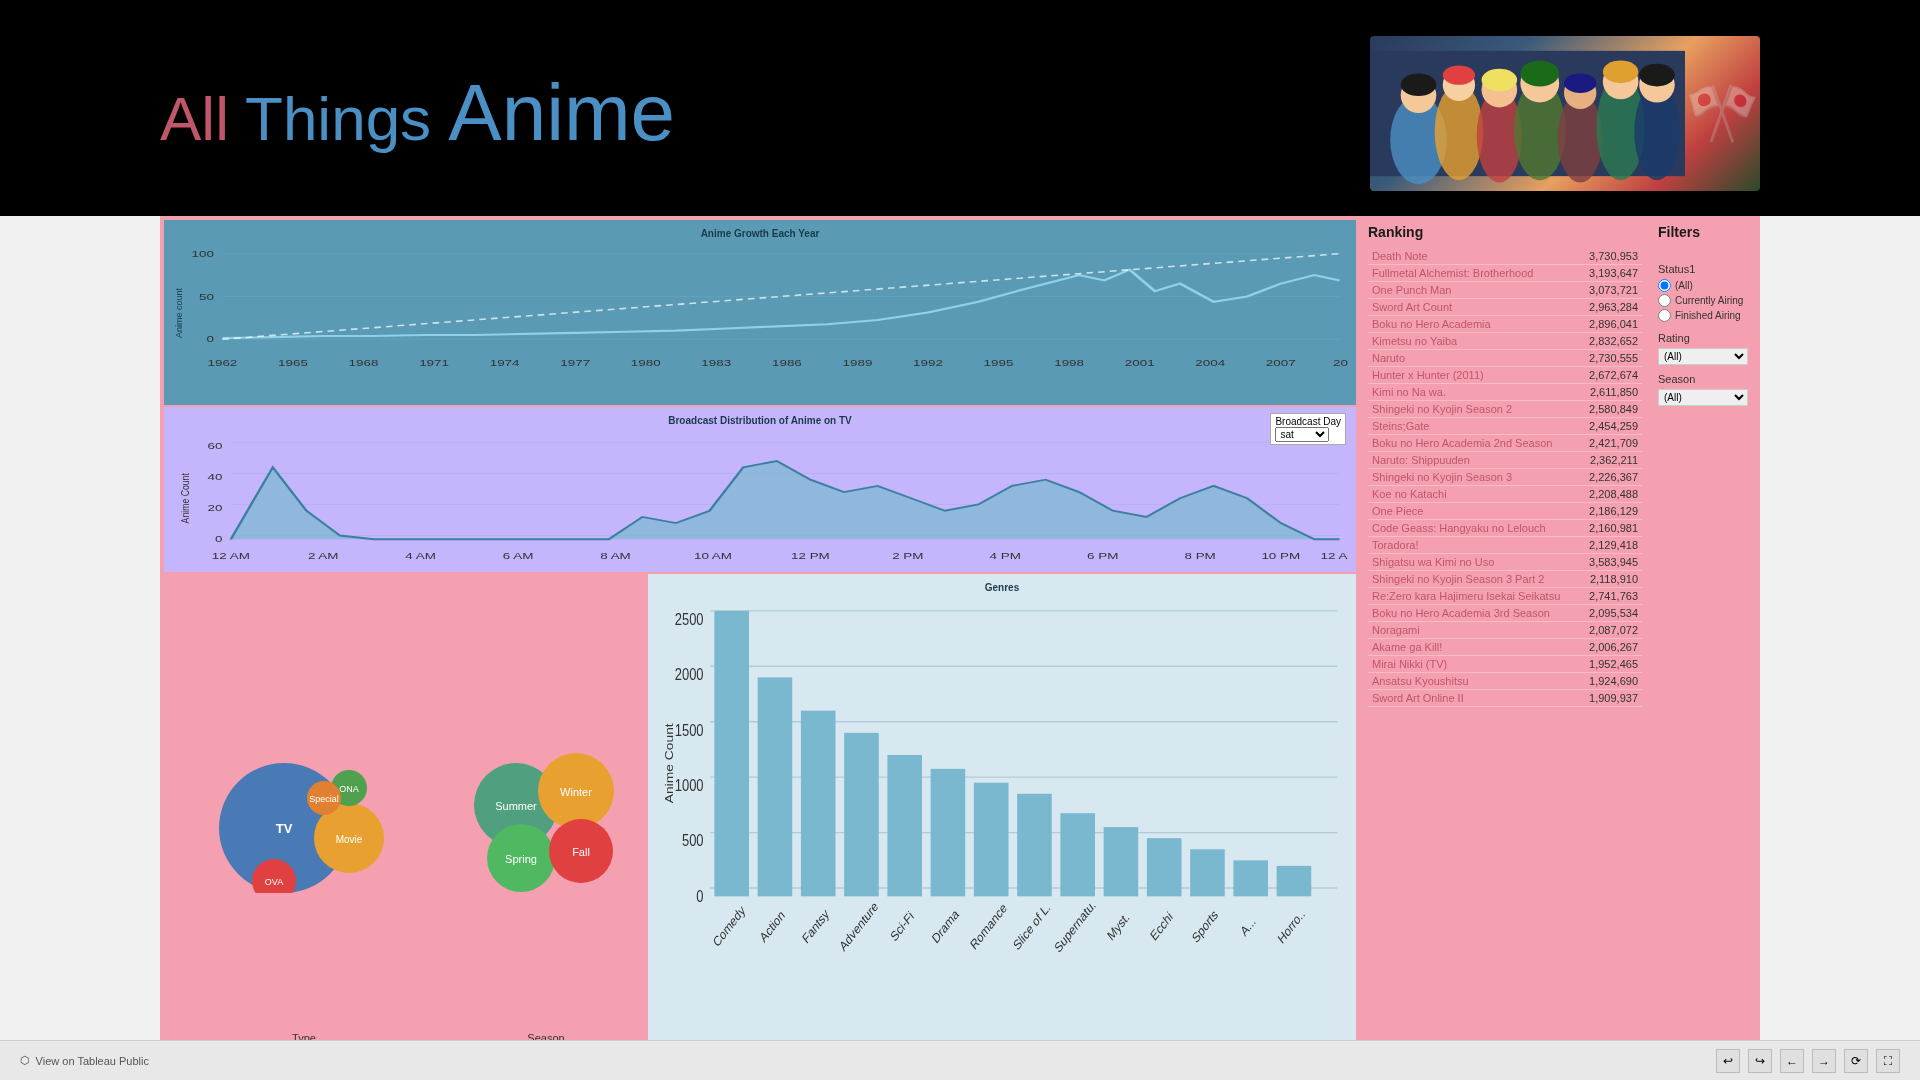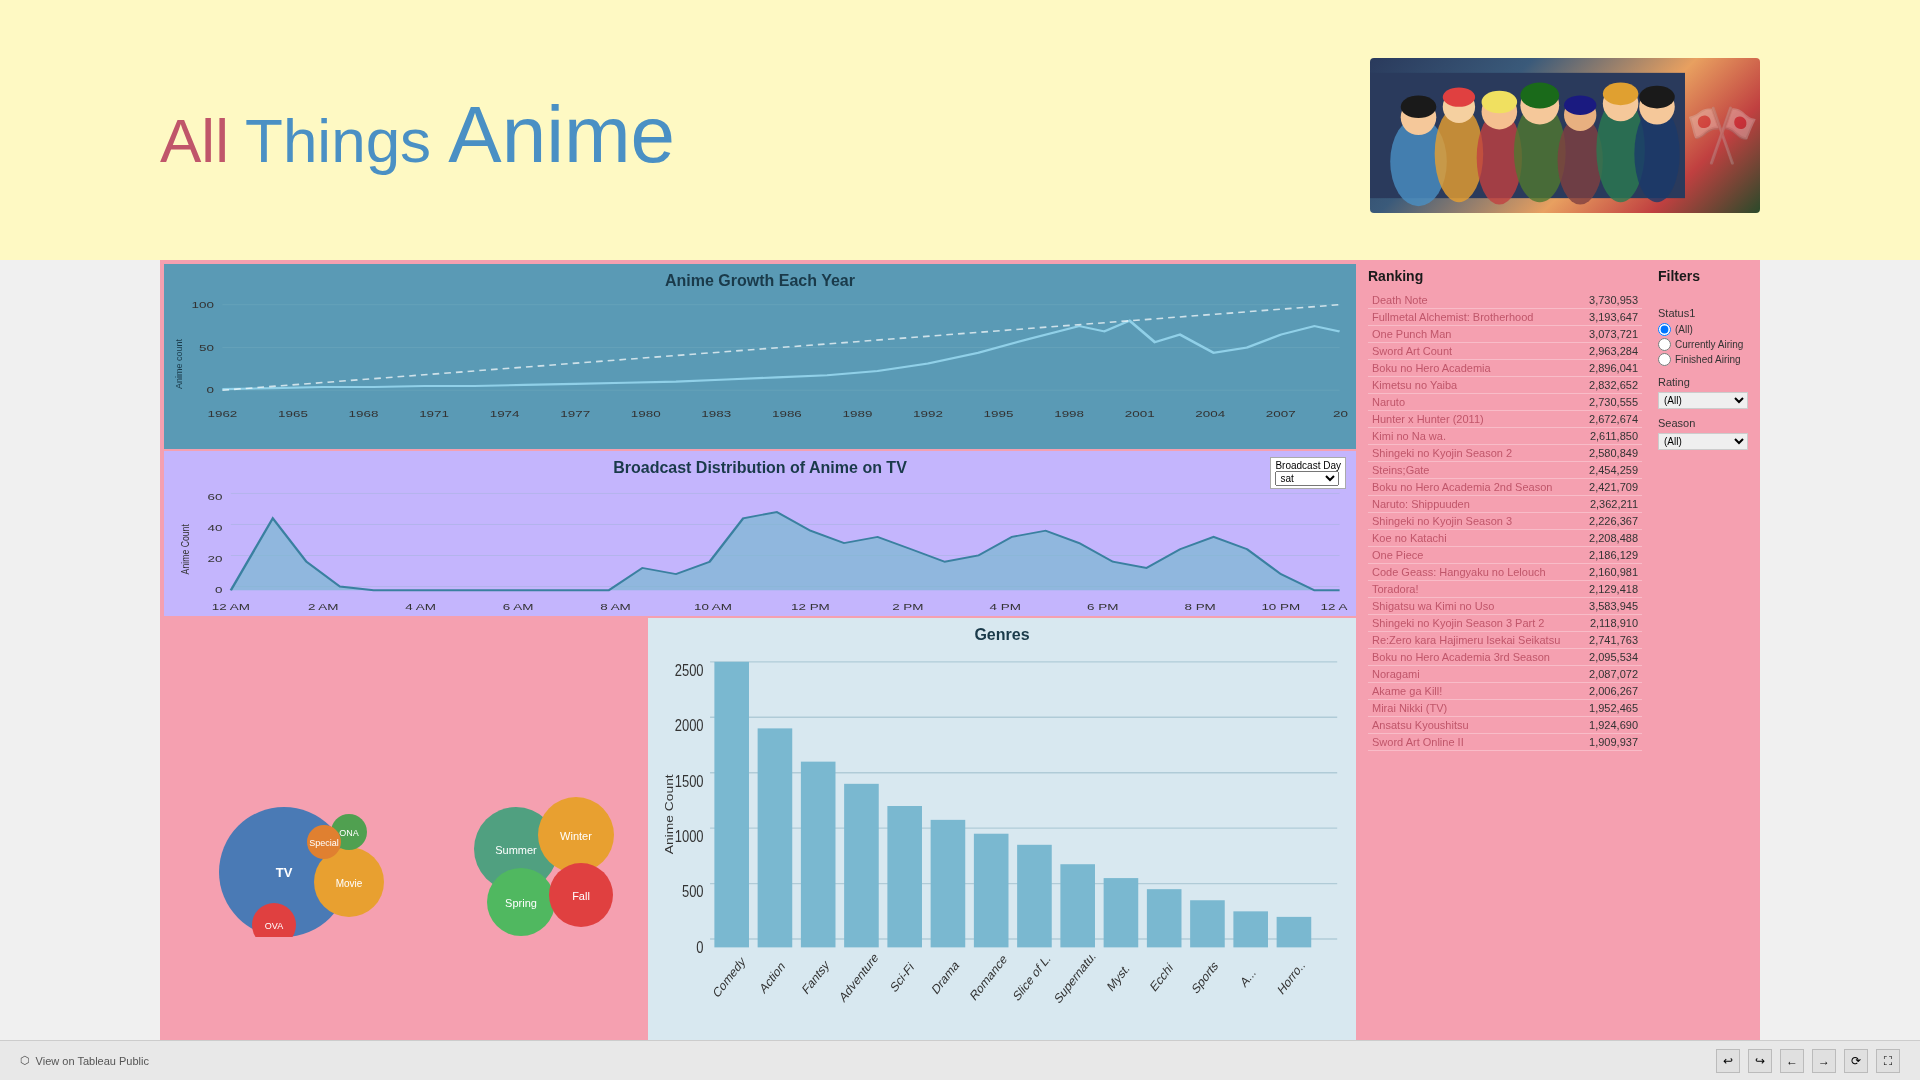--- a/index.html
+++ b/index.html
@@ -10,23 +10,23 @@
       width: 1920px;
       height: 1080px;
       overflow: hidden;
     }
 
     
     .header {
       display: flex;
       align-items: center;
       justify-content: space-between;
-      background: #fef9c3;
+      background: #000000;
       padding: 20px 160px 10px 160px;
-      height: 260px;
+      height: 216px;
     }
     .title-area {
       display: flex;
       flex-direction: column;
       justify-content: center;
     }
     .title-text {
       font-size: 62px;
       line-height: 1.1;
     }
@@ -72,21 +72,21 @@
     
     .growth-chart {
       background: #5a9ab5;
       height: 185px;
       position: relative;
       padding: 8px;
     }
     .chart-title {
       text-align: center;
       color: #1a3a4a;
-      font-size: 16px;
+      font-size: 10px;
       font-weight: bold;
       margin-bottom: 4px;
     }
     .chart-area {
       position: relative;
       width: 100%;
       height: calc(100% - 30px);
     }
     .y-axis-label {
       position: absolute;
@@ -367,21 +367,21 @@
           <text x="660" y="115" text-anchor="middle" class="axis-text" fill="#1a3a4a">2007</text>
           <text x="700" y="115" text-anchor="middle" class="axis-text" fill="#1a3a4a">2010</text>
         </svg>
       </div>
     </div>
 
     <div class="broadcast-chart">
       <div class="chart-title">Broadcast Distribution of Anime on TV</div>
       <div style="position:absolute; right:10px; top:6px; background:white; border:1px solid #aaa; padding:2px 4px; font-size:10px;">
         <span>Broadcast Day</span><br>
-        <select style="font-size:10px; width:64px;">
+        <select style="font-size:10px; width:54px;">
           <option>sat</option>
           <option>sun</option>
           <option>mon</option>
         </select>
       </div>
       <svg class="bar-svg" viewBox="0 0 700 120" preserveAspectRatio="none">
 
         <line x1="35" y1="10" x2="695" y2="10" stroke="#8ab0c0" stroke-width="0.5" opacity="0.4"></line>
         <line x1="35" y1="35" x2="695" y2="35" stroke="#8ab0c0" stroke-width="0.5" opacity="0.4"></line>
         <line x1="35" y1="60" x2="695" y2="60" stroke="#8ab0c0" stroke-width="0.5" opacity="0.4"></line>

